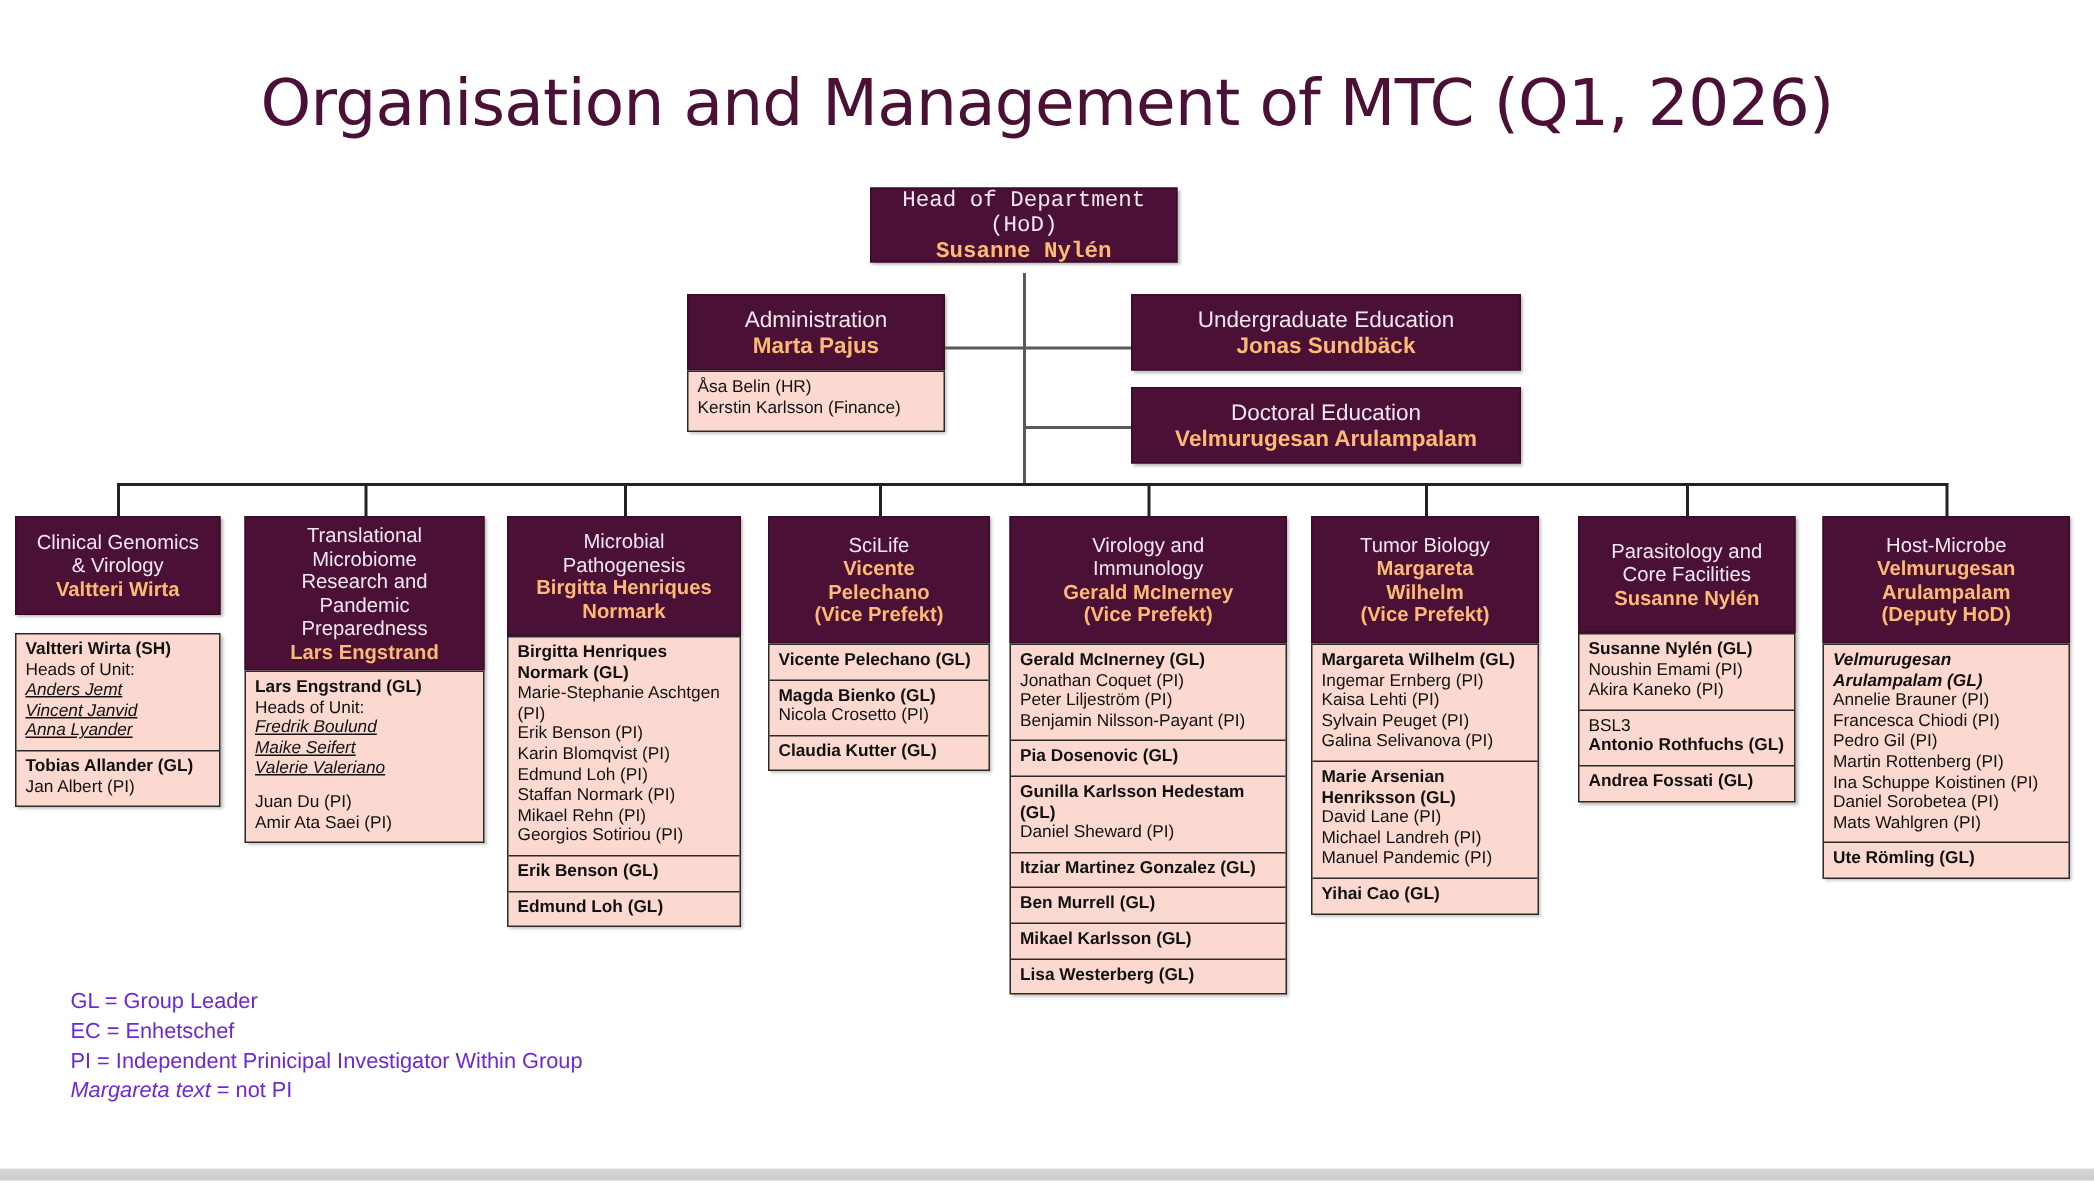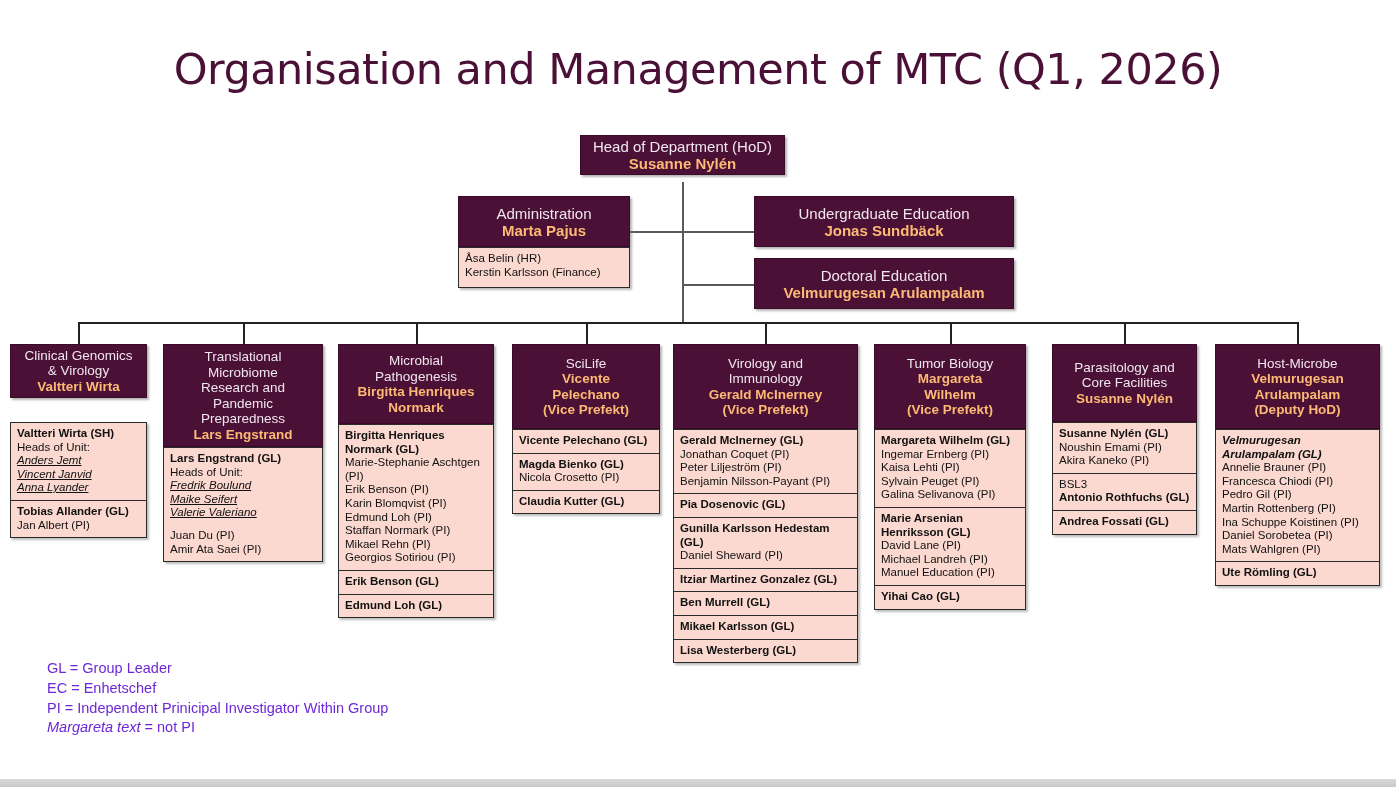--- a/index.html
+++ b/index.html
@@ -95,21 +95,21 @@
 
   <div class="ln-v ln-dark" style="left:78px;top:322px;height:22px;"></div>
   <div class="ln-v ln-dark" style="left:243px;top:322px;height:22px;"></div>
   <div class="ln-v ln-dark" style="left:416px;top:322px;height:22px;"></div>
   <div class="ln-v ln-dark" style="left:586px;top:322px;height:22px;"></div>
   <div class="ln-v ln-dark" style="left:765px;top:322px;height:22px;"></div>
   <div class="ln-v ln-dark" style="left:950px;top:322px;height:22px;"></div>
   <div class="ln-v ln-dark" style="left:1124px;top:322px;height:22px;"></div>
   <div class="ln-v ln-dark" style="left:1297px;top:322px;height:22px;"></div>
 
-  <div class="hdr" style="left:580px;top:135px;width:205px;height:40px;">
+  <div class="hdr" style="left:580px;top:125px;width:205px;height:50px;font-family:Liberation Mono, monospace;">
     <div class="l1">Head of Department (HoD)</div>
     <div class="l2">Susanne Nylén</div>
   </div>
 
   <div class="hdr" style="left:458px;top:196px;width:172px;height:51px;">
     <div class="l1">Administration</div>
     <div class="l2">Marta Pajus</div>
   </div>
   <div class="panel" style="left:458px;top:247px;width:172px;height:41px;">
     <div class="blk">
@@ -122,21 +122,21 @@
     <div class="l1">Undergraduate Education</div>
     <div class="l2">Jonas Sundbäck</div>
   </div>
 
   <div class="hdr" style="left:754px;top:258px;width:260px;height:51px;">
     <div class="l1">Doctoral  Education</div>
     <div class="l2">Velmurugesan Arulampalam</div>
   </div>
 
   <div id="cols">
-      <div class="hdr colhdr" style="left: 10px; top: 344px; width: 137px; height: 54px;">
+      <div class="hdr colhdr" style="left: 10px; top: 344px; width: 137px; height: 66px;">
         <div class="l1">Clinical Genomics</div>
         <div class="l1">&amp; Virology</div>
         <div class="l2">Valtteri Wirta</div>
       </div>
       <div class="panel" style="left: 10px; top: 422px; width: 137px;">
         <div class="blk">
           <div class="ln b">Valtteri Wirta (SH)</div>
           <div class="ln ">Heads of Unit:</div>
           <div class="ln i">Anders Jemt</div>
           <div class="ln i">Vincent Janvid</div>
@@ -253,21 +253,21 @@
           <div class="ln b">Margareta Wilhelm (GL)</div>
           <div class="ln ">Ingemar Ernberg (PI)</div>
           <div class="ln ">Kaisa Lehti (PI)</div>
           <div class="ln ">Sylvain Peuget (PI)</div>
           <div class="ln ">Galina Selivanova (PI)</div>
         </div>
         <div class="blk">
           <div class="ln b">Marie Arsenian Henriksson (GL)</div>
           <div class="ln ">David Lane (PI)</div>
           <div class="ln ">Michael Landreh (PI)</div>
-          <div class="ln ">Manuel Education (PI)</div>
+          <div class="ln ">Manuel Pandemic (PI)</div>
         </div>
         <div class="blk">
           <div class="ln b">Yihai Cao (GL)</div>
         </div>
       </div>
       <div class="hdr colhdr" style="left: 1052px; top: 344px; width: 145px; height: 78px;">
         <div class="l1">Parasitology and</div>
         <div class="l1">Core Facilities</div>
         <div class="l2">Susanne Nylén</div>
       </div>

